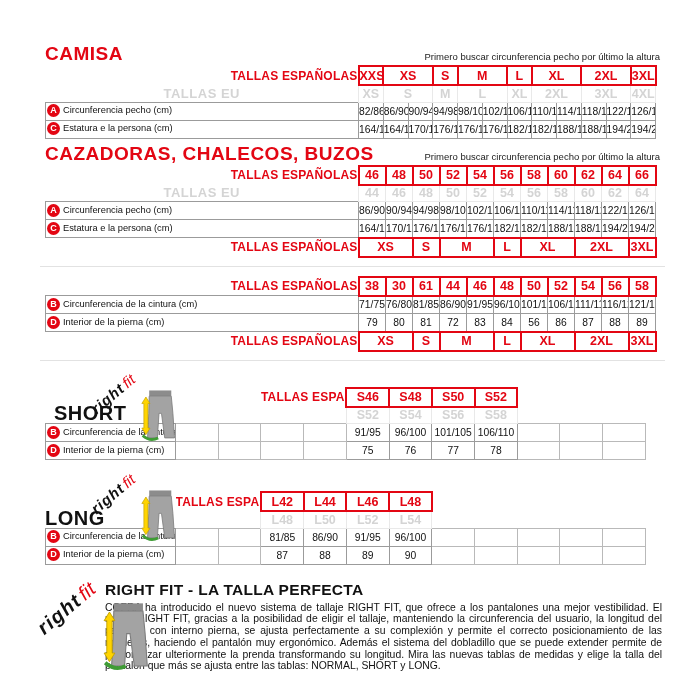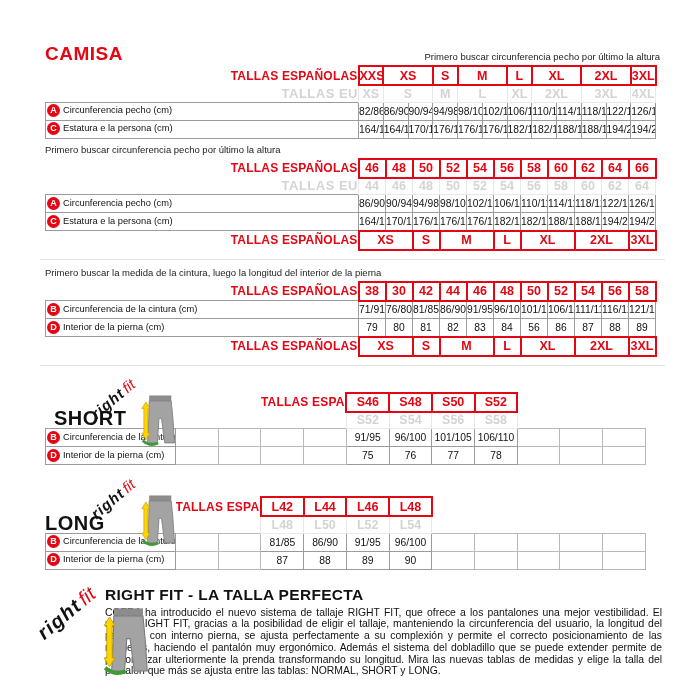--- a/index.html
+++ b/index.html
@@ -12,21 +12,21 @@
   .sec-head{display:flex;justify-content:space-between;align-items:flex-end;margin-bottom:2px;}
   .sec-title{font-size:19px;line-height:19px;font-weight:bold;color:var(--red);letter-spacing:.5px;margin:0;}
   .sec-note{font-size:9.5px;color:#222;font-weight:500;padding-bottom:1px;}
 
   table.size{border-collapse:collapse;table-layout:fixed;width:610px;}
   table.size td{overflow:hidden;white-space:nowrap;padding:0;}
   tr.h-red{height:19px;} tr.h-eu{height:17px;} tr.h-data{height:18px;}
 
   td.lbl-red{color:var(--red);font-weight:bold;font-size:12px;text-align:right;padding-right:5px;letter-spacing:.2px;}
   td.box-red{border:2px solid var(--red);color:var(--red);font-weight:bold;font-size:12.5px;text-align:center;}
-  td.lbl-eu{color:var(--gray);font-weight:bold;font-size:13px;text-align:right;padding-left:1px;letter-spacing:.5px;}
+  td.lbl-eu{color:var(--gray);font-weight:bold;font-size:13px;text-align:center;padding-left:1px;letter-spacing:.5px;}
   td.box-eu{border:1px solid var(--lite);color:var(--gray);font-weight:bold;font-size:12.5px;text-align:center;}
   td.lbl-data{border:1px solid var(--bord);font-size:9.3px;color:#111;padding-left:2px;}
   td.cell-data{border:1px solid var(--bord);font-size:10.3px;color:#111;text-align:center;}
   td.cell-empty{border:1px solid #b9b9b9;}
   td.invis{border:none;}
 
   .circ{display:inline-block;width:13px;height:13px;border-radius:50%;background:var(--red);
         color:#fff;font-weight:bold;font-size:9px;line-height:13px;text-align:center;
         vertical-align:middle;margin:0 3px 1px 1px;}
 
@@ -134,20 +134,21 @@
               <td class="cell-data">188/194</td>
               <td class="cell-data">194/200</td>
               <td class="cell-data">194/200</td>
             </tr>
           </tbody>
         </table>
   </section>
 
   <section class="sec-caz">
     <div class="sec-head">
+      <h2 class="sec-title">CAZADORAS, CHALECOS, BUZOS</h2>
       <span class="sec-note">Primero buscar circunferencia pecho por último la altura</span>
     </div>
     <table class="size" id="table-cazadoras">
           <colgroup>
             <col style="width: 313px;">
             <col style="width: 27px;">
             <col style="width: 27px;">
             <col style="width: 27px;">
             <col style="width: 27px;">
             <col style="width: 27px;">
@@ -226,21 +227,20 @@
               <td class="box-red">3XL</td>
             </tr>
           </tbody>
         </table>
   </section>
 
   <hr class="divider">
 
   <section class="sec-pan">
     <div class="sec-head">
-      <span class="sec-note">Primero buscar la medida de la cintura, luego la longitud del interior de la pierna</span>
     </div>
     <table class="size" id="table-pantalones">
           <colgroup>
             <col style="width: 313px;">
             <col style="width: 27px;">
             <col style="width: 27px;">
             <col style="width: 27px;">
             <col style="width: 27px;">
             <col style="width: 27px;">
             <col style="width: 27px;">
@@ -248,50 +248,50 @@
             <col style="width: 27px;">
             <col style="width: 27px;">
             <col style="width: 27px;">
             <col style="width: 27px;">
           </colgroup>
           <tbody>
             <tr class="h-red">
               <td class="lbl-red">TALLAS ESPAÑOLAS</td>
               <td class="box-red">38</td>
               <td class="box-red">30</td>
-              <td class="box-red">42</td>
+              <td class="box-red">61</td>
               <td class="box-red">44</td>
               <td class="box-red">46</td>
               <td class="box-red">48</td>
               <td class="box-red">50</td>
               <td class="box-red">52</td>
               <td class="box-red">54</td>
               <td class="box-red">56</td>
               <td class="box-red">58</td>
             </tr>
             <tr class="h-data">
               <td class="lbl-data"><span class="circ">B</span>Circunferencia de la cintura (cm)</td>
-              <td class="cell-data">71/91</td>
+              <td class="cell-data">71/75</td>
               <td class="cell-data">76/80</td>
               <td class="cell-data">81/85</td>
               <td class="cell-data">86/90</td>
               <td class="cell-data">91/95</td>
               <td class="cell-data">96/100</td>
               <td class="cell-data">101/105</td>
               <td class="cell-data">106/110</td>
               <td class="cell-data">111/115</td>
               <td class="cell-data">116/120</td>
               <td class="cell-data">121/125</td>
             </tr>
             <tr class="h-data">
               <td class="lbl-data"><span class="circ">D</span>Interior de la pierna (cm)</td>
               <td class="cell-data">79</td>
               <td class="cell-data">80</td>
               <td class="cell-data">81</td>
-              <td class="cell-data">82</td>
+              <td class="cell-data">72</td>
               <td class="cell-data">83</td>
               <td class="cell-data">84</td>
               <td class="cell-data">56</td>
               <td class="cell-data">86</td>
               <td class="cell-data">87</td>
               <td class="cell-data">88</td>
               <td class="cell-data">89</td>
             </tr>
             <tr class="h-red">
               <td class="lbl-red">TALLAS ESPAÑOLAS</td>

